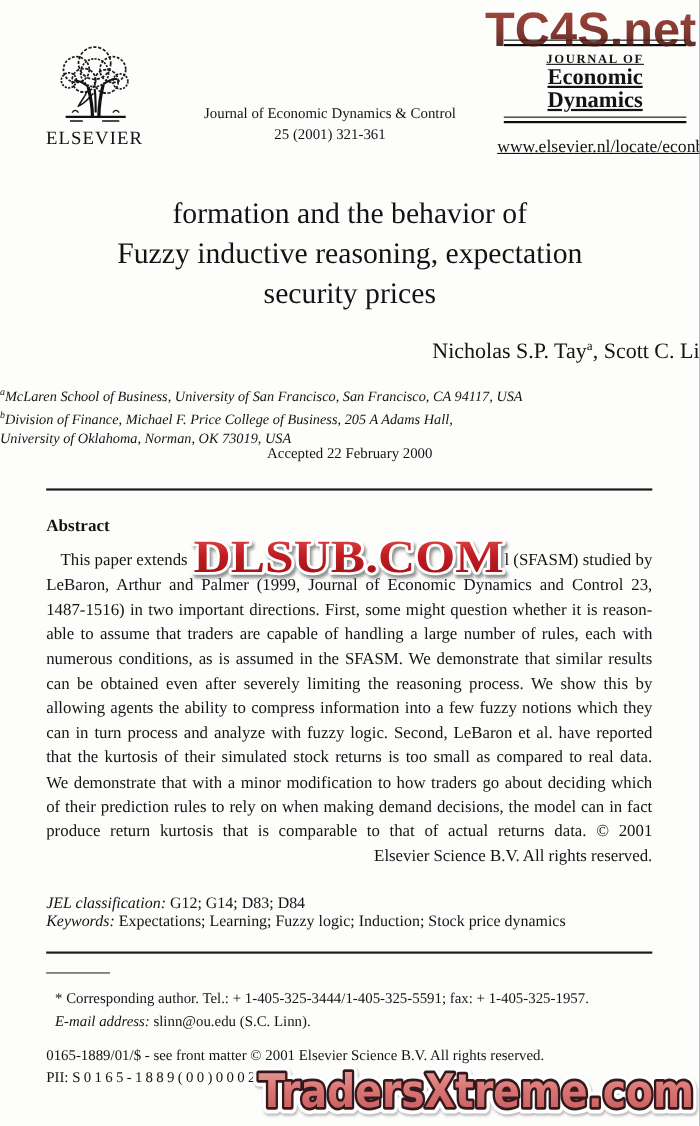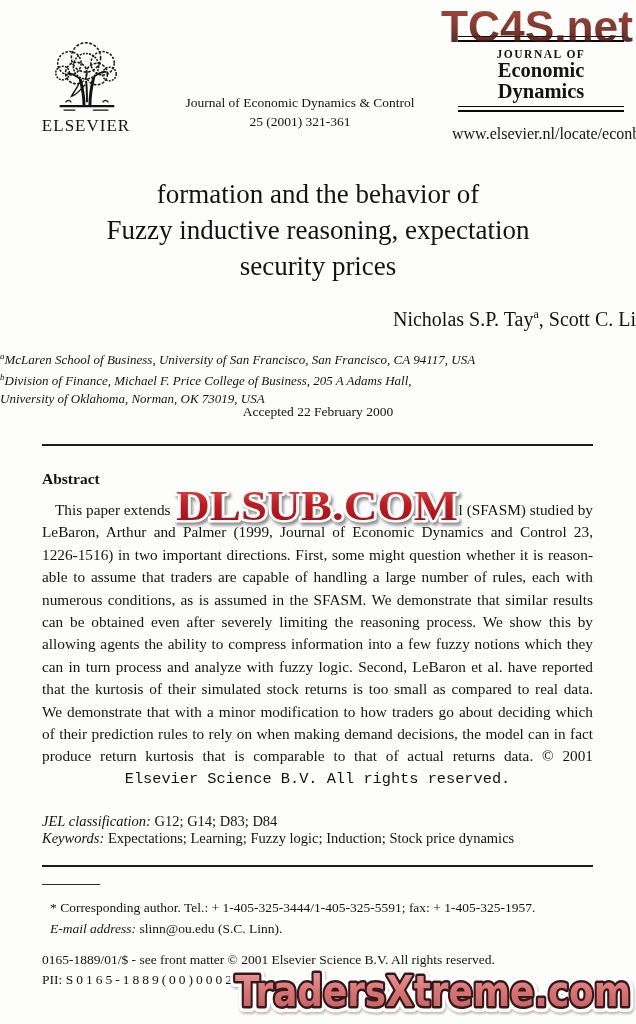--- a/index.html
+++ b/index.html
@@ -7,21 +7,21 @@
     position:relative;width:636px;height:1024px;margin:0 auto;
     background:#fdfdfc;color:#131313;overflow:hidden;
     font-family:"Liberation Serif", serif;
   }
   
   .logo-block{position:absolute;left:36px;top:34px;width:100px;text-align:center;}
   .logo-block svg{display:block;margin:0 auto;}
   .publisher-name{font-size:17px;letter-spacing:1px;margin-top:2px;}
   .journal-cite{position:absolute;left:140px;top:93px;width:320px;text-align:center;
     font-size:13.5px;line-height:19px;}
-  .masthead{position:absolute;left:452px;top:36px;width:178px;text-align:center;}
+  .masthead{position:absolute;left:452px;top:36px;width:178px;text-align:center;text-decoration:underline;}
   .dbl-rule{height:3px;border-top:1.5px solid #0a0a0a;border-bottom:2.5px solid #0a0a0a;margin:0 6px;}
   .mh-kicker{font-size:11.5px;font-weight:bold;letter-spacing:1.5px;margin-top:6px;}
   .mh-line{font-size:20.5px;font-weight:bold;line-height:21px;}
   .mh-bottom{margin-top:4px;}
   .mh-site{font-size:16px;margin-top:13px;white-space:nowrap;}
   
   .wm{position:absolute;pointer-events:none;}
   .wm-top{left:438px;top:1px;width:198px;height:52px;}
   .wm-mid{left:172px;top:481px;width:290px;height:50px;z-index:5;
     filter:drop-shadow(2px 3px 1.5px rgba(110,110,110,0.75));}
@@ -37,21 +37,21 @@
   .affiliations sup{font-size:9px;font-style:italic;}
   .accepted{position:absolute;left:0;top:404px;width:100%;text-align:center;font-size:13.5px;}
   
   .body-col{position:absolute;left:42px;top:444px;width:551px;}
   .rule{border:none;border-top:2px solid #1c1c1c;margin:0;}
   .abstract-heading{font-weight:bold;font-size:15.5px;margin-top:24px;}
   .abstract{margin-top:11px;font-size:15.3px;line-height:22.4px;}
   .abs-line{text-align:justify;text-align-last:justify;white-space:nowrap;}
   .abs-line1{display:flex;justify-content:space-between;white-space:nowrap;}
   .abs-line1 .frag-left{padding-left:13px;}
-  .abs-last{text-align:center;font-family:Liberation Mono, monospace;}
+  .abs-last{text-align:right;}
   .jel{margin-top:23px;font-size:14.5px;}
   .kw{font-size:14.5px;}
   .lbl-italic{font-style:italic;text-align:center;}
   .rule2{margin-top:18px;}
   
   .footnote{position:absolute;left:42px;top:884px;width:551px;font-size:13.5px;line-height:21px;}
   .fn-rule{border:none;border-top:1.5px solid #2a2a2a;width:58px;margin:0 0 12px 0;}
   .fn-line{padding-left:8px;}
   .imprint{position:absolute;left:42px;top:950px;width:551px;font-size:13.5px;line-height:19.5px;}
   .pii-value{letter-spacing:3px;}
@@ -134,21 +134,21 @@
   <div class="body-col">
     <hr class="rule">
     <div class="abstract-heading">Abstract</div>
 
     <div class="abstract">
       <div class="abs-line1">
         <span class="frag-left">This paper extends</span>
         <span class="frag-right">l (SFASM) studied by</span>
       </div>
       <div class="abs-line">LeBaron, Arthur and Palmer (1999, Journal of Economic Dynamics and Control 23,</div>
-      <div class="abs-line">1226-1516) in two important directions. First, some might question whether it is reason-</div>
+      <div class="abs-line">1487-1516) in two important directions. First, some might question whether it is reason-</div>
       <div class="abs-line">able to assume that traders are capable of handling a large number of rules, each with</div>
       <div class="abs-line">numerous conditions, as is assumed in the SFASM. We demonstrate that similar results</div>
       <div class="abs-line">can be obtained even after severely limiting the reasoning process. We show this by</div>
       <div class="abs-line">allowing agents the ability to compress information into a few fuzzy notions which they</div>
       <div class="abs-line">can in turn process and analyze with fuzzy logic. Second, LeBaron et al. have reported</div>
       <div class="abs-line">that the kurtosis of their simulated stock returns is too small as compared to real data.</div>
       <div class="abs-line">We demonstrate that with a minor modification to how traders go about deciding which</div>
       <div class="abs-line">of their prediction rules to rely on when making demand decisions, the model can in fact</div>
       <div class="abs-line">produce return kurtosis that is comparable to that of actual returns data. © 2001</div>
       <div class="abs-last">Elsevier Science B.V. All rights reserved.</div>

